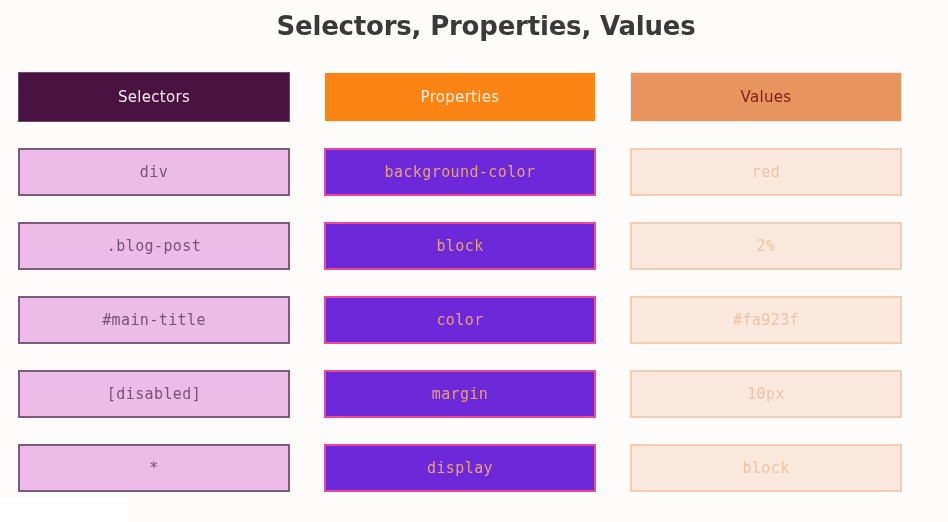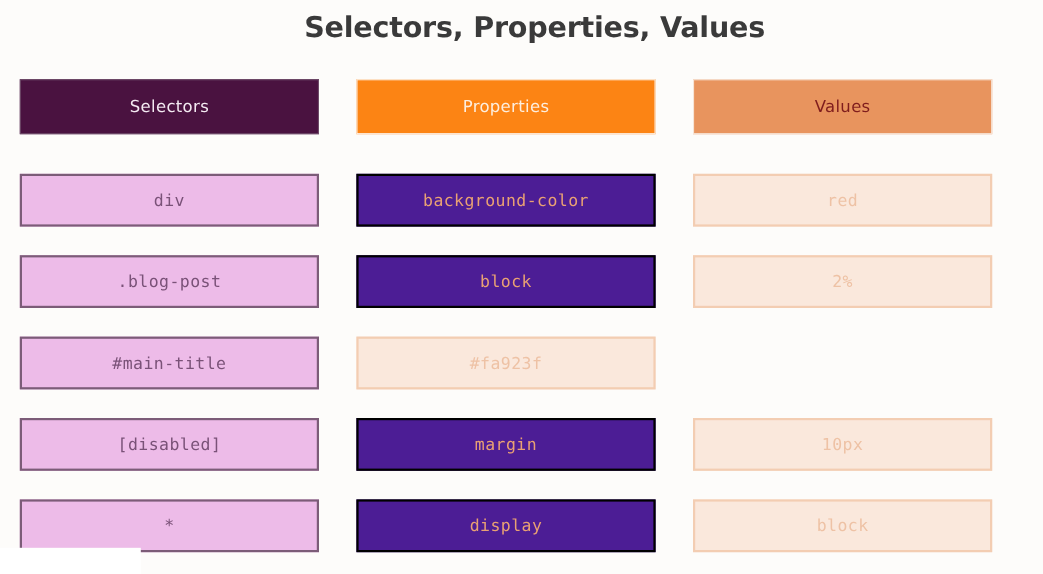--- a/index.html
+++ b/index.html
@@ -80,32 +80,32 @@
     font-size: 15px;
     letter-spacing: 0.4px;
   }
   .col-selectors .body-cell,
   .body-cell.c-selectors {
     background: #edbbe8;
     border: 2px solid #7c5c78;
     color: #7a5278;
   }
   .body-cell.c-properties {
-    background: #4c1d95;
-    border: 2px solid #000000;
+    background: #6d28d9;
+    border: 2px solid #ec4899;
     color: #e9a173;
   }
   .body-cell.c-values {
     background: #fae8dc;
     border: 2px solid #f3cdb2;
     color: #eec2a5;
   }
 
   .body-rows .row { margin-top: 26px; }
-  .body-rows .row:first-child { margin-top: 36px; }
+  .body-rows .row:first-child { margin-top: 26px; }
 
   
   #overlay-patch {
     position: absolute;
     left: 0;
     top: 498px;
     width: 128px;
     height: 24px;
     background: #ffffff;
   }
@@ -132,20 +132,21 @@
     </div>
 
     <div class="row">
       <div class="cell body-cell c-selectors">.blog-post</div>
       <div class="cell body-cell c-properties">block</div>
       <div class="cell body-cell c-values">2%</div>
     </div>
 
     <div class="row">
       <div class="cell body-cell c-selectors">#main-title</div>
+      <div class="cell body-cell c-properties">color</div>
       <div class="cell body-cell c-values">#fa923f</div>
     </div>
 
     <div class="row">
       <div class="cell body-cell c-selectors">[disabled]</div>
       <div class="cell body-cell c-properties">margin</div>
       <div class="cell body-cell c-values">10px</div>
     </div>
 
     <div class="row">

